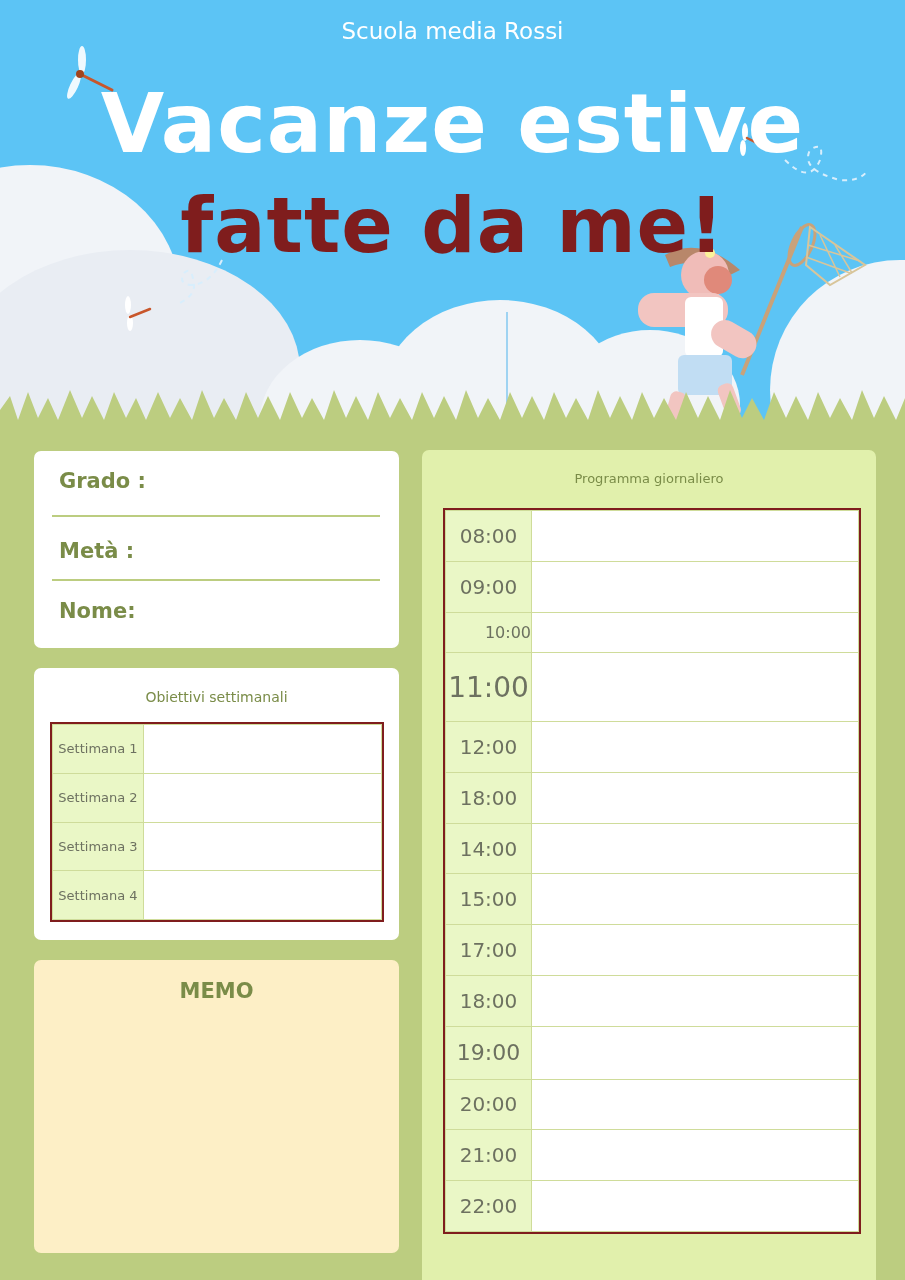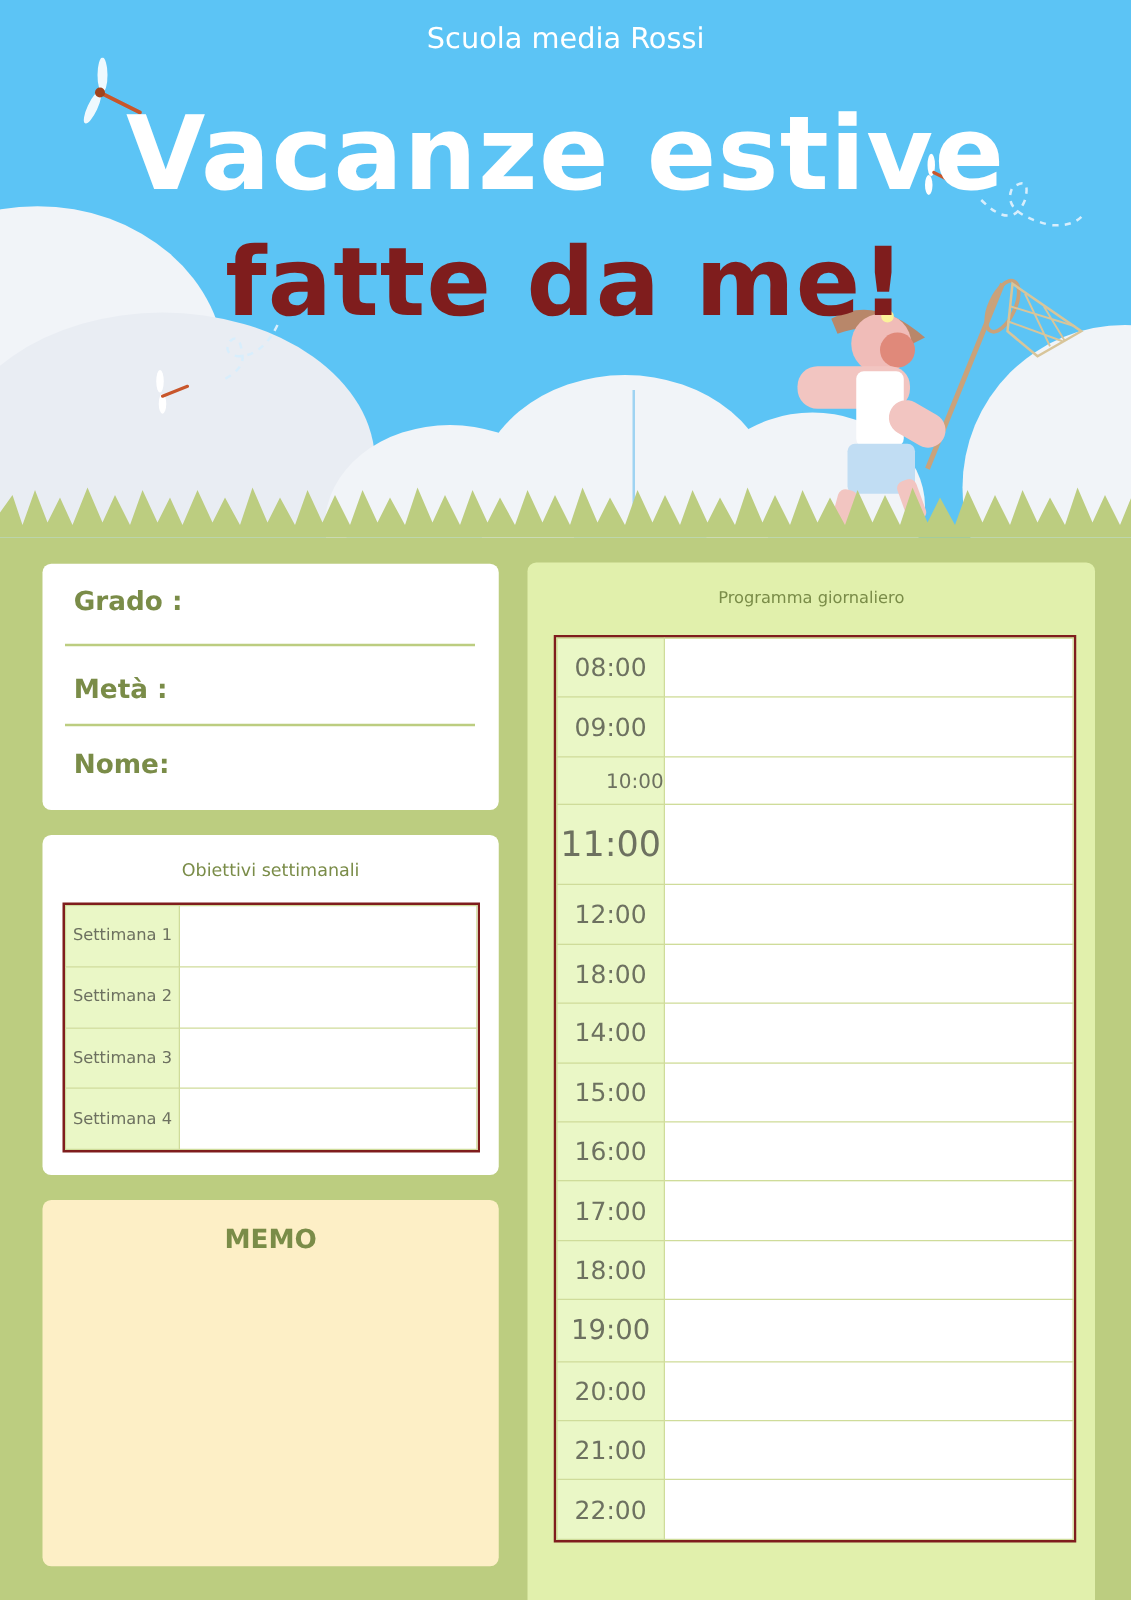--- a/index.html
+++ b/index.html
@@ -153,24 +153,20 @@
           </tr>
       <tr>
             <td class="lbl" style="font-size:20px;text-align:center;">14:00</td>
             <td class="cell"></td>
           </tr>
       <tr>
             <td class="lbl" style="font-size:20px;text-align:center;">15:00</td>
             <td class="cell"></td>
           </tr>
       <tr>
-            <td class="lbl" style="font-size:20px;text-align:center;">16:00</td>
-            <td class="cell"></td>
-          </tr>
-      <tr>
             <td class="lbl" style="font-size:20px;text-align:center;">17:00</td>
             <td class="cell"></td>
           </tr>
       <tr>
             <td class="lbl" style="font-size:20px;text-align:center;">18:00</td>
             <td class="cell"></td>
           </tr>
       <tr>
             <td class="lbl" style="font-size:22px;text-align:center;">19:00</td>
             <td class="cell"></td>

